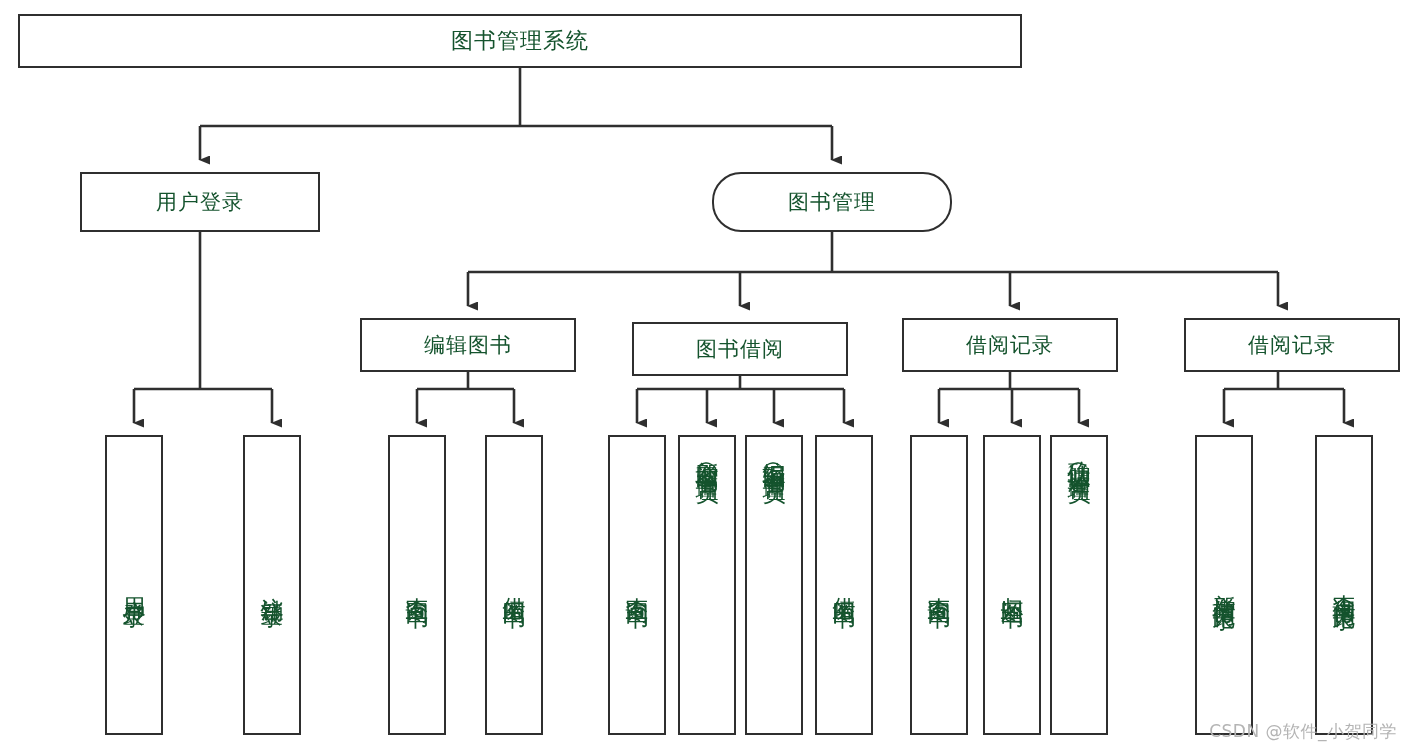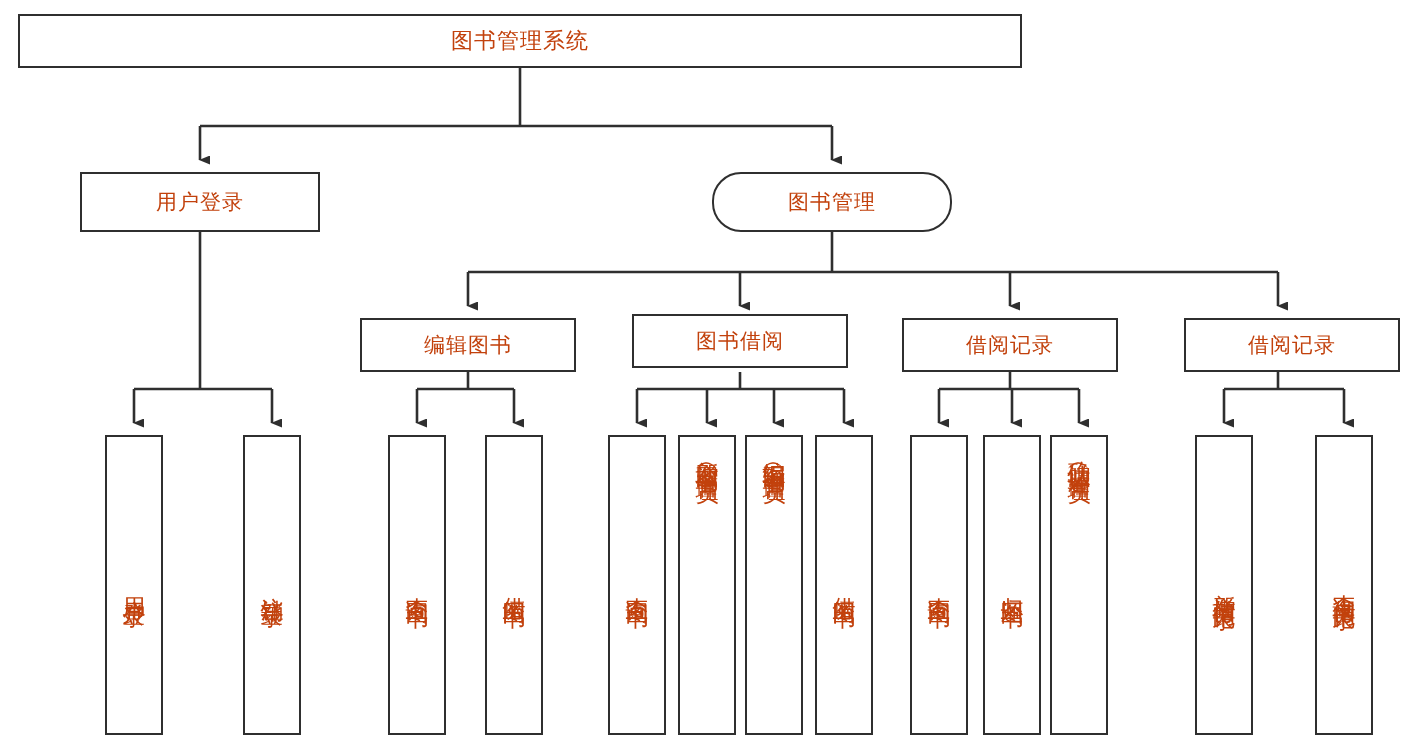--- a/index.html
+++ b/index.html
@@ -31,21 +31,21 @@
     border: 2px solid #2f2f2f;
     background: #ffffff;
     display: flex;
     align-items: center;
     justify-content: center;
     color: #3a3a3a;
   }
   .node-label {
     display: block;
     text-align: left;
-    color: #c2410c;
+    color: #14532d;
     line-height: 1.28;
   }
   
   .node.horiz .node-label {
     font-size: 21px;
     letter-spacing: 1px;
     white-space: nowrap;
   }
   .node.root .node-label {
     font-size: 22px;
@@ -133,21 +133,21 @@
       </div>
       <div class="node horiz" style="left: 80px; top: 172px; width: 240px; height: 60px;">
         <span class="node-label">用户登录</span>
       </div>
       <div class="node horiz" style="left: 712px; top: 172px; width: 240px; height: 60px; border-radius: 29px;">
         <span class="node-label">图书管理</span>
       </div>
       <div class="node horiz" style="left: 360px; top: 318px; width: 216px; height: 54px;">
         <span class="node-label">编辑图书</span>
       </div>
-      <div class="node horiz" style="left: 632px; top: 314px; width: 216px; height: 54px;">
+      <div class="node horiz" style="left: 632px; top: 322px; width: 216px; height: 54px;">
         <span class="node-label">图书借阅</span>
       </div>
       <div class="node horiz" style="left: 902px; top: 318px; width: 216px; height: 54px;">
         <span class="node-label">借阅记录</span>
       </div>
       <div class="node horiz" style="left: 1170px; top: 318px; width: 216px; height: 54px; margin-left: 14px;">
         <span class="node-label">借阅记录</span>
       </div>
       <div class="node vert centered" style="left: 105px; top: 435px; width: 58px; height: 300px;">
         <span class="node-label">用户登录</span>
@@ -183,14 +183,15 @@
         <span class="node-label">确认归还（管理员）</span>
       </div>
       <div class="node vert centered" style="left: 1195px; top: 435px; width: 58px; height: 300px;">
         <span class="node-label">新增借阅记录</span>
       </div>
       <div class="node vert centered" style="left: 1315px; top: 435px; width: 58px; height: 300px;">
         <span class="node-label">查询借阅记录</span>
       </div>
     </div>
 
+  <div id="watermark">CSDN @软件_小贺同学</div>
 
 </div>
 
 </body></html>

